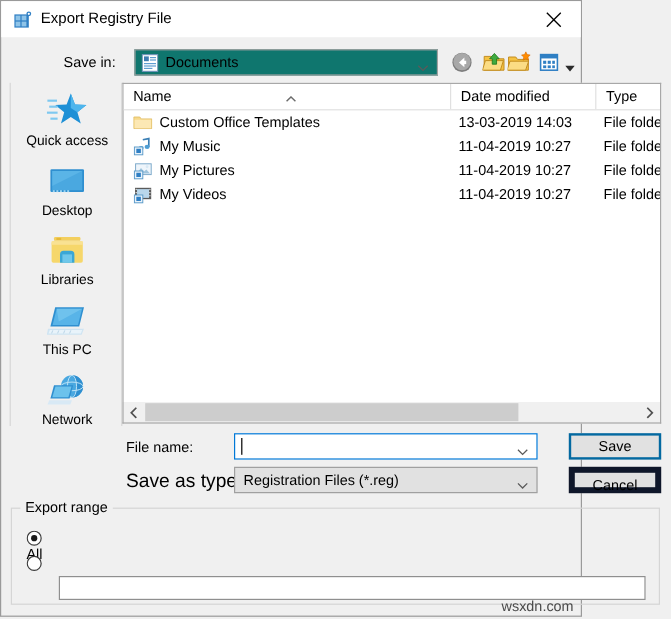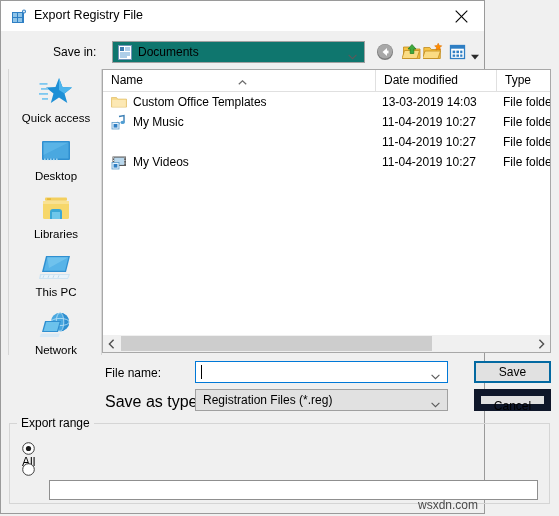--- a/index.html
+++ b/index.html
@@ -308,21 +308,21 @@
     font-size: 12px;
     white-space: nowrap;
   }
 
   
   .dlg-button {
     position: absolute;
     left: 473px;
     width: 77px; height: 22px;
     background: #e1e1e1;
-    border: 7px solid #0f172a;
+    border: 5px solid #0f172a;
     box-sizing: border-box;
     font-size: 12px;
     font-family: "Liberation Sans", sans-serif;
     color: #000000;
     text-align: center;
     line-height: 20px;
     cursor: default;
     padding: 0;
   }
   #save-button {
@@ -599,20 +599,32 @@
               <path d="M2.6 10 L6.4 10 L6.4 13.6 L2.6 13.6 Z" fill="#2f7fc4"></path>
             </svg>
           </span>
           <span class="row-label">My Music</span>
         </div>
         <div class="cell-date">11-04-2019 10:27</div>
         <div class="cell-type">File folder</div>
       </div>
 
       <div class="file-row">
+        <div class="cell-name">
+          <span class="row-icon">
+            <svg width="16" height="16" viewBox="0 0 16 16">
+              <rect x="2" y="2.5" width="13" height="9" fill="#eef5fb" stroke="#7aa7c9" stroke-width="0.8"></rect>
+              <path d="M3 10.5 L6.5 6 L9 9 L11 7.2 L14 10.5 Z" fill="#9fc4dd"></path>
+              <circle cx="11.6" cy="5" r="1.2" fill="#d7e8f4"></circle>
+              <rect x="1" y="8.5" width="7" height="6.5" fill="#e8f2fa" stroke="#5b9bc9" stroke-width="0.8"></rect>
+              <path d="M2.6 10 L6.4 10 L6.4 13.6 L2.6 13.6 Z" fill="#2f7fc4"></path>
+            </svg>
+          </span>
+          <span class="row-label">My Pictures</span>
+        </div>
         <div class="cell-date">11-04-2019 10:27</div>
         <div class="cell-type">File folder</div>
       </div>
 
       <div class="file-row">
         <div class="cell-name">
           <span class="row-icon">
             <svg width="16" height="16" viewBox="0 0 16 16">
               <rect x="1.5" y="2.5" width="13.5" height="9.5" fill="#5a5a5a"></rect>
               <rect x="3.2" y="3.6" width="10" height="7.3" fill="#b9d7ec"></rect>

